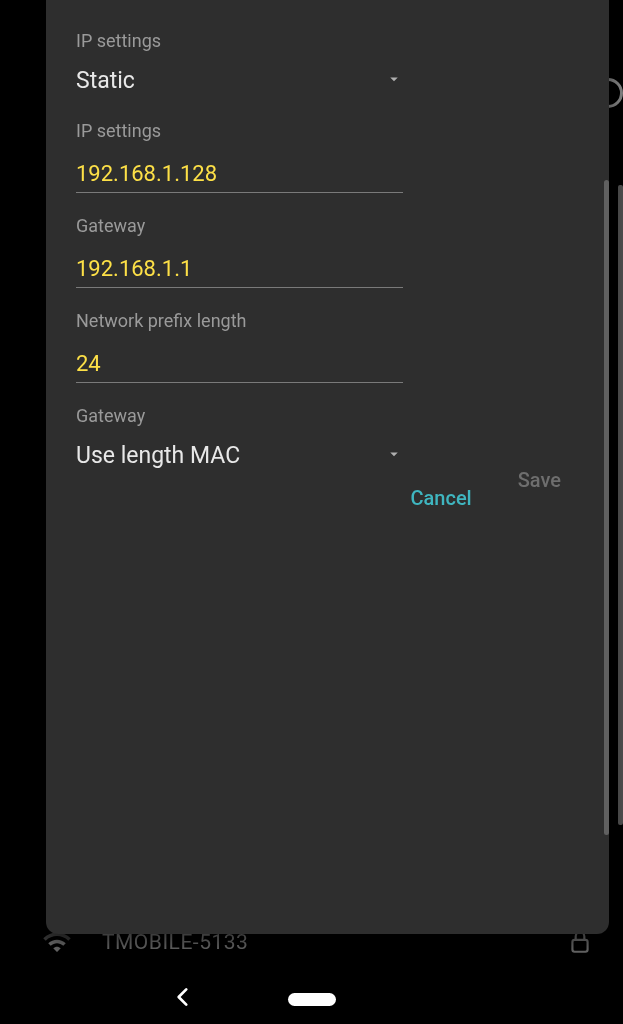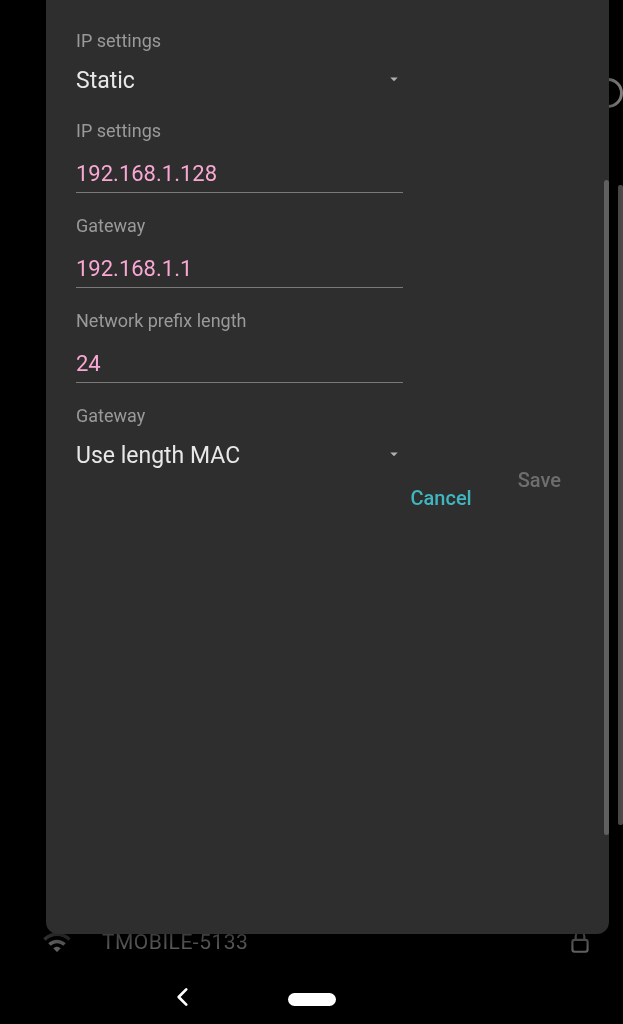--- a/index.html
+++ b/index.html
@@ -114,21 +114,21 @@
     }
     .dropdown-value {
       color: #e8e8e8;
       font-size: 23px;
       font-weight: 400;
     }
     .dropdown-chevron {
       color: #b0b0b0;
     }
     .text-input {
-      color: #f9a8d4;
+      color: #fde047;
       font-size: 22px;
       font-weight: 400;
       padding: 6px 0;
       border-bottom: 1.5px solid #7a7a7a;
     }
     .highlight-box {
       border: 4px solid #5b3df5;
       padding: 10px 12px 4px 12px;
       margin: 0 -16px 22px -16px;
     }

